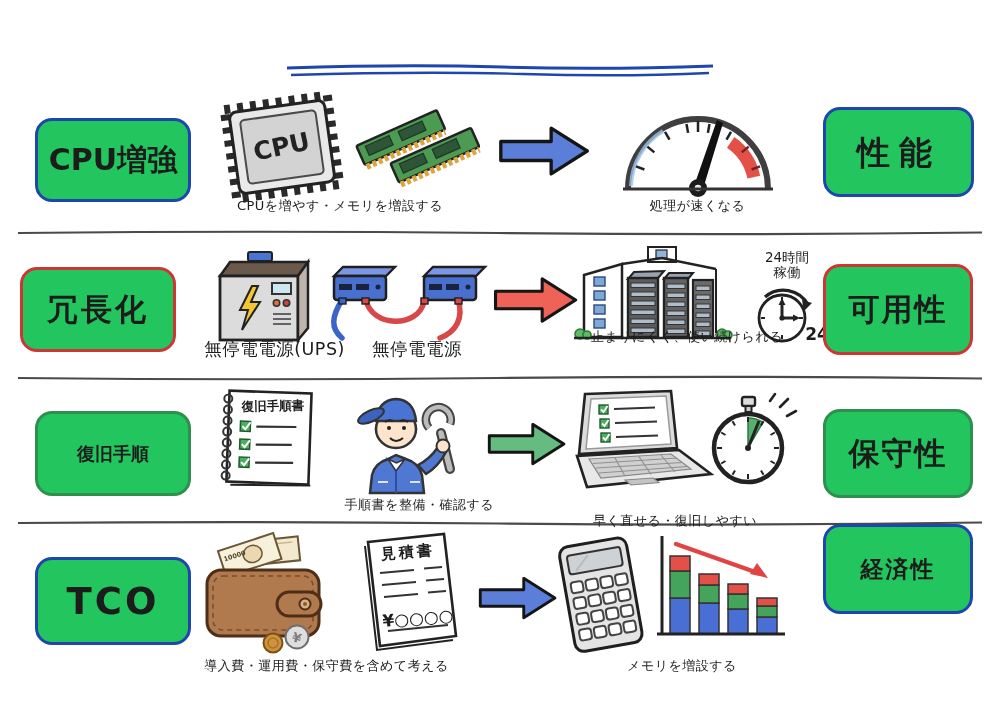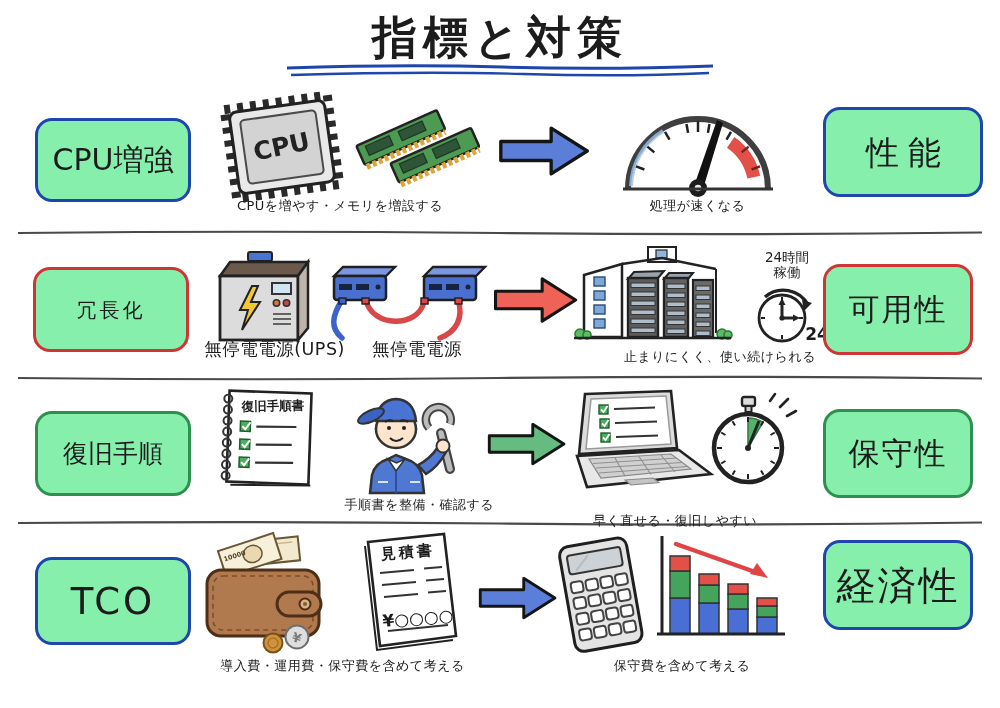--- a/index.html
+++ b/index.html
@@ -8,40 +8,39 @@
     font-family:"DejaVu Sans","Liberation Sans",sans-serif;color:var(--ink,#1c1c1c);
   }
   .title{
     position:absolute;top:8px;left:0;width:100%;text-align:center;
     font-size:45px;font-weight:700;letter-spacing:6px;
   }
   .underline-svg{position:absolute;top:62px;left:283px;}
   .divider{position:absolute;left:18px;width:964px;height:6px;}
   .label-box{
     position:absolute;display:flex;align-items:center;justify-content:center;
-    background:#86efac;border-radius:17px;font-weight:400;line-height:1;
+    background:#22c55e;border-radius:17px;font-weight:700;line-height:1;
   }
   .b-blue{border:3.5px solid var(--blue);}
   .b-red{border:3.5px solid var(--red);}
   .b-green{border:3.5px solid var(--green);}
   .caption{
     position:absolute;text-align:center;font-size:13px;font-weight:500;
     letter-spacing:0.5px;white-space:nowrap;
   }
   .caption.small{font-size:17.5px;}
   svg{position:absolute;overflow:visible;}
   .arrow-poly{stroke:#151515;stroke-width:3.5;stroke-linejoin:round;}
   text{font-family:"DejaVu Sans","Liberation Sans",sans-serif;}
 </style>
 </head>
 <body>
 
 <div class="canvas">
 
-  <div class="title">指標と対策</div>
   <svg class="underline-svg" width="434" height="18" viewBox="0 0 434 18">
     <path d="M4 6 Q 120 2 220 5 T 430 4" fill="none" stroke="var(--blue)" stroke-width="3"></path>
     <path d="M8 13 Q 140 9 240 12 T 426 11" fill="none" stroke="var(--blue)" stroke-width="2.4"></path>
   </svg>
 
   <svg class="divider" style="top:230px" viewBox="0 0 964 6">
       <path d="M0 3 Q 240 0.5 480 3 T 964 2.5" fill="none" stroke="#4a4a4a" stroke-width="2.2"></path>
     </svg>
   <svg class="divider" style="top:375px" viewBox="0 0 964 6">
       <path d="M0 3 Q 240 5.5 480 3 T 964 3.5" fill="none" stroke="#4a4a4a" stroke-width="2.2"></path>
@@ -103,27 +102,27 @@
         <line x1="138.6" y1="76.5" x2="147" y2="73.4" stroke="#6e2424"></line>
       </g>
       <polygon points="80,96 90,96 110,30 104,27" fill="#111"></polygon>
       <circle cx="85" cy="95" r="9" fill="#1c1c1c"></circle>
       <circle cx="85" cy="95" r="3.3" fill="#ededed"></circle>
       <line x1="10" y1="96" x2="160" y2="96" stroke="#333" stroke-width="3"></line>
     </svg>
 
     <div class="caption" style="left:600px;top:197px;width:195px;">処理が速くなる</div>
 
-    <div class="label-box b-blue" style="left:823px;top:107px;width:144px;height:84px;font-size:33px;letter-spacing:9px;padding-left:10px;">
+    <div class="label-box b-blue" style="left:823px;top:107px;width:144px;height:84px;font-size:33px;letter-spacing:9px;padding-left:1px;">
       <span>性能</span>
     </div>
   </div>
 
   <div>
-    <div class="label-box b-red" style="left:33px;top:267px;width:150px;height:79px;font-size:20px;letter-spacing:3px;">
+    <div class="label-box b-red" style="left:20px;top:267px;width:150px;height:79px;font-size:31px;letter-spacing:3px;">
       <span>冗長化</span>
     </div>
 
     <svg style="left:202px;top:248px" width="122" height="100" viewBox="0 0 122 100">
       <rect x="46" y="4" width="24" height="9" rx="2" fill="#4a74d4" stroke="#222" stroke-width="2"></rect>
       <polygon points="18,28 28,14 106,14 96,28" fill="#6b5a4c" stroke="#222" stroke-width="2.5"></polygon>
       <rect x="18" y="28" width="78" height="64" fill="#dcdcdc" stroke="#222" stroke-width="2.8"></rect>
       <polygon points="96,28 106,14 106,80 96,92" fill="#bdb5ab" stroke="#222" stroke-width="2.5"></polygon>
       <polygon points="50,38 38,62 46,62 40,82 58,54 49,54 56,38" fill="#f3c733" stroke="#222" stroke-width="2"></polygon>
       <rect x="70" y="35" width="19" height="11" fill="#cfe6f2" stroke="#333" stroke-width="2"></rect>
@@ -236,29 +235,29 @@
       <line x1="45" y1="70" x2="45" y2="57" stroke="#222" stroke-width="3"></line>
       <polygon points="41.5,57 48.5,57 45,50" fill="#222"></polygon>
       <line x1="45" y1="70" x2="56" y2="70" stroke="#222" stroke-width="3"></line>
       <polygon points="56,66.5 56,73.5 63,70" fill="#222"></polygon>
       <circle cx="45" cy="70" r="2.6" fill="#222"></circle>
       <path d="M28 49 A 28 28 0 0 1 71 57" fill="none" stroke="#222" stroke-width="3.4"></path>
       <polygon points="65,52 75,55 67,63" fill="#222"></polygon>
       <text x="80" y="92" font-size="17" text-anchor="middle" fill="#1c1c1c" font-weight="600">24</text>
     </svg>
 
-    <div class="caption" style="left:558px;top:348px;width:258px;text-align:right;">止まりにくく、使い続けられる</div>
+    <div class="caption" style="left:558px;top:328px;width:258px;">止まりにくく、使い続けられる</div>
 
     <div class="label-box b-red" style="left:823px;top:264px;width:144px;height:85px;font-size:31px;letter-spacing:2px;text-align:right;">
       <span>可用性</span>
     </div>
   </div>
 
   <div>
-    <div class="label-box b-green" style="left:35px;top:411px;width:150px;height:79px;font-size:25px;">
+    <div class="label-box b-green" style="left:35px;top:411px;width:150px;height:79px;font-size:18px;">
       <span>復旧手順</span>
     </div>
 
     <svg style="left:202px;top:387px" width="122" height="106" viewBox="0 0 122 106">
       <g transform="rotate(2 65 50)">
         <rect x="26" y="5" width="82" height="91" fill="#fff" stroke="#222" stroke-width="2.6"></rect>
         <line x1="30" y1="99" x2="110" y2="97" stroke="#222" stroke-width="1.8"></line>
         <g fill="none" stroke="#333" stroke-width="2">
           <circle cx="25" cy="13" r="4"></circle>
             <circle cx="25" cy="24" r="4"></circle>
@@ -413,21 +412,21 @@
           <line x1="44" y1="59" x2="78" y2="56"></line>
           <line x1="46" y1="71" x2="80" y2="68"></line>
         <line x1="86" y1="42.5" x2="104" y2="41"></line>
           <line x1="88" y1="54.5" x2="106" y2="53"></line>
           <line x1="90" y1="66.5" x2="108" y2="65"></line>
       </g>
       <text x="80" y="98" font-size="17" text-anchor="middle" fill="#1c1c1c" font-weight="600" transform="rotate(-5 80 94)">¥○○○○</text>
       <line x1="50" y1="105" x2="110" y2="99" stroke="#333" stroke-width="2.2"></line>
     </svg>
 
-    <div class="caption" style="left:175px;top:657px;width:335px;font-family:Liberation Mono, monospace;">導入費・運用費・保守費を含めて考える</div>
+    <div class="caption" style="left:159px;top:657px;width:335px;font-family:Liberation Mono, monospace;">導入費・運用費・保守費を含めて考える</div>
 
     <svg style="left:477px;top:571px" width="82" height="54" viewBox="0 0 100 60">
       <polygon class="arrow-poly" points="4,20 57,20 57,6 95,30 57,54 57,40 4,40" fill="var(--arrowBlue)"></polygon>
     </svg>
 
     <svg style="left:543px;top:536px" width="112" height="118" viewBox="0 0 112 118">
       <defs>
         <g id="crow">
           <rect x="0" y="0" width="12" height="11" rx="3"></rect>
             <rect x="15" y="0" width="12" height="11" rx="3"></rect>
@@ -462,20 +461,20 @@
           <rect x="109" y="87" width="20" height="17" fill="#4a6fd4" stroke="#333" stroke-width="1.5"></rect>
           <rect x="109" y="76" width="20" height="11" fill="#44a45c" stroke="#333" stroke-width="1.5"></rect>
           <rect x="109" y="68" width="20" height="8" fill="#e25048" stroke="#333" stroke-width="1.5"></rect>
         </g>
       <line x1="14" y1="6" x2="14" y2="104" stroke="#222" stroke-width="3"></line>
       <line x1="9" y1="104" x2="137" y2="104" stroke="#222" stroke-width="3"></line>
       <line x1="28" y1="14" x2="110" y2="43" stroke="#e04444" stroke-width="4.5" stroke-linecap="round"></line>
       <polygon points="120,48 102,44 109,33" fill="#e04444"></polygon>
     </svg>
 
-    <div class="caption" style="left:572px;top:657px;width:220px;">保守費を含めて考える</div>
-
-    <div class="label-box b-blue" style="left:823px;top:540px;width:144px;height:84px;font-size:39px;letter-spacing:2px;">
+    <div class="caption" style="left:572px;top:657px;width:220px;">メモリを増設する</div>
+
+    <div class="label-box b-blue" style="left:823px;top:524px;width:144px;height:84px;font-size:23px;letter-spacing:2px;">
       <span>経済性</span>
     </div>
   </div>
 
 </div>
 
 </body></html>

